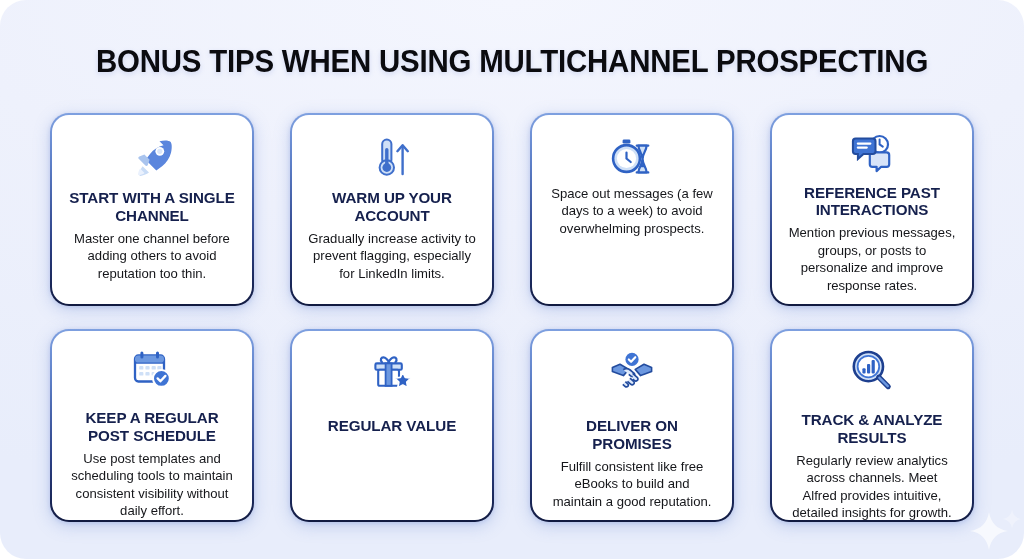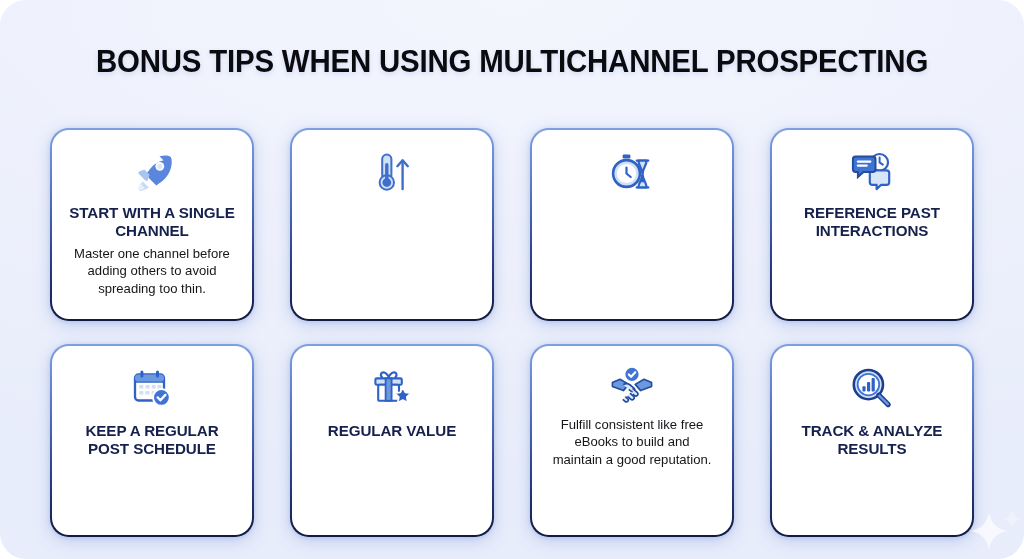--- a/index.html
+++ b/index.html
@@ -47,21 +47,21 @@
     letter-spacing: -0.2px;
     color: #0b0b0f;
     font-family: "Liberation Sans", sans-serif;
     transform: scaleX(0.965);
     text-shadow: 0 2px 5px rgba(120,140,210,.26);
     white-space: nowrap;
   }
 
   .grid {
     position: absolute;
-    top: 128px;
+    top: 113px;
     left: 50px;
     width: 924px;
     display: grid;
     grid-template-columns: repeat(4, 204px);
     grid-template-rows: 193px 193px;
     column-gap: 36px;
     row-gap: 23px;
   }
 
   .card {
@@ -109,21 +109,21 @@
 
   .card-body {
     font-size: 13.1px;
     line-height: 1.33;
     color: #15161a;
     padding: 0 4px;
     font-weight: 400;
   }
 
   
-  .row2 .card-title { margin-top: 6px; }
+  .row2 .card-title { margin-top: 16px; }
 </style>
 </head>
 <body>
 
 <div class="canvas">
 
   <div class="page-title">BONUS TIPS WHEN USING MULTICHANNEL PROSPECTING</div>
 
   <div class="grid">
 
@@ -132,61 +132,65 @@
         <svg width="46" height="44" viewBox="0 0 46 44" aria-hidden="true">
           <path d="M30.5 6.2c5.6-1.4 9.6-.7 10.9.6 1.3 1.3 2 5.3.6 10.9-1.3 5.2-4.4 10-8.6 13.2l-6.1 4.6-10.7-10.7 4.6-6.1c3.2-4.2 8-7.3 13.3-8.5z" fill="#5b86dd"></path>
           <path d="M20.6 24.8l-5.2-5.2-5.1 1.8c-1 .4-1.3 1.6-.6 2.4l6.7 6.7c.8.7 2 .4 2.4-.6l1.8-5.1z" fill="#a9c4ee"></path>
           <circle cx="30.8" cy="16.3" r="4.4" fill="#ffffff"></circle>
           <circle cx="30.8" cy="16.3" r="2.6" fill="#dbe7fa"></circle>
           <path d="M13.6 31.2c-2.1 2.1-3 6.6-3.3 8.5-.1.7.5 1.3 1.2 1.2 1.9-.3 6.4-1.2 8.5-3.3l-6.4-6.4z" fill="#c9dcf6"></path>
           <path d="M11.2 33.6c-1.4 1.4-2 4.4-2.2 5.7-.1.5.3.9.8.8 1.3-.2 4.3-.8 5.7-2.2l-4.3-4.3z" fill="#eaf1fd"></path>
         </svg>
       </div>
       <div class="card-title">START WITH A SINGLE CHANNEL</div>
-      <div class="card-body">Master one channel before adding others to avoid spreading too thin.</div>
+      <div class="card-body">Master one channel before adding others to avoid reputation too thin.</div>
     </div>
 
     <div class="card">
       <div class="card-icon">
         <svg width="46" height="46" viewBox="0 0 46 46" aria-hidden="true">
           <rect x="13.2" y="5.5" width="9.2" height="25" rx="4.6" fill="#cfe0f7" stroke="#3f6fcb" stroke-width="2"></rect>
           <circle cx="17.8" cy="33.5" r="7.2" fill="#cfe0f7" stroke="#3f6fcb" stroke-width="2"></circle>
           <circle cx="17.8" cy="33.5" r="4.4" fill="#3f6fcb"></circle>
           <rect x="16.1" y="14" width="3.4" height="18" rx="1.7" fill="#3f6fcb"></rect>
           <path d="M33.6 40V12" stroke="#3f6fcb" stroke-width="2.4" stroke-linecap="round"></path>
           <path d="M28.4 17.2l5.2-6 5.2 6" fill="none" stroke="#3f6fcb" stroke-width="2.4" stroke-linecap="round" stroke-linejoin="round"></path>
         </svg>
       </div>
+      <div class="card-title">WARM UP YOUR ACCOUNT</div>
+      <div class="card-body">Gradually increase activity to prevent flagging, especially for LinkedIn limits.</div>
     </div>
 
     <div class="card">
       <div class="card-icon">
         <svg width="50" height="44" viewBox="0 0 50 44" aria-hidden="true">
           <circle cx="19.5" cy="23.5" r="13.4" fill="#cfe0f7" stroke="#2f62c4" stroke-width="2.6"></circle>
           <circle cx="19.5" cy="23.5" r="9.6" fill="#ffffff"></circle>
           <rect x="15.6" y="4.4" width="7.8" height="4.2" rx="1.4" fill="#2f62c4"></rect>
           <path d="M19.5 17.6v6l4.2 3.4" stroke="#2f62c4" stroke-width="2.2" stroke-linecap="round" fill="none"></path>
           <path d="M29.8 10.6h11.4M29.8 37.4h11.4" stroke="#2f62c4" stroke-width="2.4" stroke-linecap="round"></path>
           <path d="M31.4 10.6c0 5 4 7.6 4 13.4 0 5.8-4 8.4-4 13.4h8.2c0-5-4-7.6-4-13.4 0-5.8 4-8.4 4-13.4z" fill="#cfe0f7" stroke="#2f62c4" stroke-width="2.2" stroke-linejoin="round"></path>
           <path d="M33.2 32.2c.7-2.4 2.2-3.4 2.2-3.4s1.5 1 2.2 3.4z" fill="#2f62c4"></path>
         </svg>
       </div>
+      <div class="card-body">Space out messages (a few days to a week) to avoid overwhelming prospects.</div>
     </div>
 
     <div class="card">
       <div class="card-icon">
         <svg width="50" height="44" viewBox="0 0 50 44" aria-hidden="true">
           <circle cx="32.6" cy="12.4" r="8.4" fill="#ffffff" stroke="#2f62c4" stroke-width="2.2"></circle>
           <path d="M32.6 7.4v5l3.2 2.2" stroke="#2f62c4" stroke-width="2" stroke-linecap="round" fill="none"></path>
           <path d="M25.4 20.4h14.2c1.4 0 2.6 1.2 2.6 2.6v9.2c0 1.4-1.2 2.6-2.6 2.6h-5.4l-4.6 4.3v-4.3h-4.2c-1.4 0-2.6-1.2-2.6-2.6V23c0-1.4 1.2-2.6 2.6-2.6z" fill="#d7e4f9" stroke="#2f62c4" stroke-width="2.2" stroke-linejoin="round"></path>
           <path d="M8.6 6.6h17.2c1.5 0 2.7 1.2 2.7 2.7v9.9c0 1.5-1.2 2.7-2.7 2.7h-9.3l-5.6 5.1v-5.1H8.6c-1.5 0-2.7-1.2-2.7-2.7V9.3c0-1.5 1.2-2.7 2.7-2.7z" fill="#3f74d4" stroke="#234c9e" stroke-width="2"></path>
           <path d="M10.8 11.6h12.6M10.8 15.6h9" stroke="#ffffff" stroke-width="2.1" stroke-linecap="round"></path>
         </svg>
       </div>
       <div class="card-title">REFERENCE PAST INTERACTIONS</div>
+      <div class="card-body">Mention previous messages, groups, or posts to personalize and improve response rates.</div>
     </div>
 
     <div class="card row2">
       <div class="card-icon">
         <svg width="48" height="44" viewBox="0 0 48 44" aria-hidden="true">
           <rect x="7" y="8.5" width="29" height="26" rx="3.4" fill="#ffffff" stroke="#2f62c4" stroke-width="2.3"></rect>
           <path d="M7 15.6h29" stroke="#2f62c4" stroke-width="2.3"></path>
           <rect x="7" y="8.5" width="29" height="7.1" rx="3.4" fill="#6c98e0"></rect>
           <rect x="12.4" y="4.6" width="3" height="7" rx="1.5" fill="#2f62c4"></rect>
           <rect x="28" y="4.6" width="3" height="7" rx="1.5" fill="#2f62c4"></rect>
@@ -197,20 +201,21 @@
             <rect x="29.3" y="19" width="4.2" height="3.6" rx=".9"></rect>
             <rect x="11.2" y="25" width="4.2" height="3.6" rx=".9"></rect>
             <rect x="17.4" y="25" width="4.2" height="3.6" rx=".9"></rect>
             <rect x="23.6" y="25" width="4.2" height="3.6" rx=".9"></rect>
           </g>
           <circle cx="33.4" cy="31.4" r="8.4" fill="#3f74d4" stroke="#ffffff" stroke-width="2"></circle>
           <path d="M29.6 31.4l2.8 2.9 5-5.4" stroke="#ffffff" stroke-width="2.3" fill="none" stroke-linecap="round" stroke-linejoin="round"></path>
         </svg>
       </div>
       <div class="card-title">KEEP A REGULAR POST SCHEDULE</div>
+      <div class="card-body">Use post templates and scheduling tools to maintain consistent visibility without daily effort.</div>
     </div>
 
     <div class="card row2">
       <div class="card-icon">
         <svg width="48" height="44" viewBox="0 0 48 44" aria-hidden="true">
           <path d="M14 11.2c-2.4-2.6-.6-5 1.4-4.9 2.4.1 4.4 2.6 5.8 5.6M27.4 11.2c2.4-2.6.6-5-1.4-4.9-2.4.1-4.4 2.6-5.8 5.6" fill="none" stroke="#2f62c4" stroke-width="2.2" stroke-linecap="round"></path>
           <rect x="7.4" y="12.4" width="26.4" height="6.4" rx="1.4" fill="#cfe0f7" stroke="#2f62c4" stroke-width="2.1"></rect>
           <rect x="10.2" y="18.8" width="20.8" height="16" rx="1.6" fill="#ffffff" stroke="#2f62c4" stroke-width="2.1"></rect>
           <rect x="17.6" y="12.4" width="6" height="22.4" fill="#6c98e0" stroke="#2f62c4" stroke-width="1.8"></rect>
           <path d="M34.8 21.2l2.5 5.1 5.6.8-4.1 4 1 5.6-5-2.6-5 2.6 1-5.6-4.1-4 5.6-.8z" fill="#2f62c4" stroke="#ffffff" stroke-width="1.8" stroke-linejoin="round"></path>
@@ -225,38 +230,40 @@
           <circle cx="25" cy="8.4" r="6.6" fill="#3f74d4"></circle>
           <path d="M21.8 8.4l2.3 2.4 4.2-4.6" stroke="#ffffff" stroke-width="2.1" fill="none" stroke-linecap="round" stroke-linejoin="round"></path>
           <path d="M5.4 16.6l7.6-3.4 8.8 5.2-5.4 6.2-11-4.2z" fill="#6c98e0" stroke="#234c9e" stroke-width="1.6" stroke-linejoin="round"></path>
           <path d="M44.6 16.6L37 13.2l-8.8 5.2 5.4 6.2 11-4.2z" fill="#6c98e0" stroke="#234c9e" stroke-width="1.6" stroke-linejoin="round"></path>
           <path d="M16.2 18.6c2.6-1.6 5-1.2 7 .4 1.2 1 2.6 2.2 3.8 3.2 1 .9.9 2.3-.2 3-1 .6-2.2.4-3.2-.4l-1.8-1.4" fill="#dce8fa" stroke="#234c9e" stroke-width="1.7" stroke-linejoin="round"></path>
           <path d="M25.6 22.4l4.6 4c1 .9 1 2.2.1 3-.9.8-2.2.7-3.1-.1l-1.4-1.2" fill="#dce8fa" stroke="#234c9e" stroke-width="1.7" stroke-linejoin="round"></path>
           <path d="M23 27.2l3.6 3.2c.9.8.9 2.1 0 2.8-.9.8-2.1.7-3-.1l-3.2-2.8" fill="#dce8fa" stroke="#234c9e" stroke-width="1.7" stroke-linejoin="round"></path>
           <path d="M18.4 30.6l2.4 2.2c.8.7.8 1.9 0 2.6-.8.7-2 .6-2.8-.1l-2.2-2" fill="#dce8fa" stroke="#234c9e" stroke-width="1.7" stroke-linejoin="round"></path>
         </svg>
       </div>
+      <div class="card-title">DELIVER ON PROMISES</div>
       <div class="card-body">Fulfill consistent like free eBooks to build and maintain a good reputation.</div>
     </div>
 
     <div class="card row2">
       <div class="card-icon">
         <svg width="48" height="46" viewBox="0 0 48 46" aria-hidden="true">
           <circle cx="20.4" cy="19.6" r="14.6" fill="#cfe0f7" stroke="#1d3f8f" stroke-width="2.6"></circle>
           <circle cx="20.4" cy="19.6" r="10.8" fill="#ffffff" stroke="#3f74d4" stroke-width="1.8"></circle>
           <g fill="#2f62c4">
             <rect x="14.4" y="21.2" width="3.2" height="5.4" rx="1"></rect>
             <rect x="19" y="17" width="3.2" height="9.6" rx="1"></rect>
             <rect x="23.6" y="13" width="3.2" height="13.6" rx="1"></rect>
           </g>
           <path d="M30.8 30.2l9.4 9.4" stroke="#1d3f8f" stroke-width="5.2" stroke-linecap="round"></path>
           <path d="M31.4 30.8l8.4 8.4" stroke="#6c98e0" stroke-width="2.4" stroke-linecap="round"></path>
         </svg>
       </div>
       <div class="card-title">TRACK &amp; ANALYZE RESULTS</div>
+      <div class="card-body">Regularly review analytics across channels. Meet Alfred provides intuitive, detailed insights for growth.</div>
     </div>
 
   </div>
 
   <div class="sparkle sparkle-br">
     <svg width="42" height="42" viewBox="0 0 42 42" aria-hidden="true">
       <path d="M21 1c1.6 10.8 8.2 17.4 19 19-10.8 1.6-17.4 8.2-19 19-1.6-10.8-8.2-17.4-19-19C12.8 18.4 19.4 11.8 21 1z" fill="#ffffff" opacity=".78"></path>
     </svg>
   </div>
   <div class="sparkle sparkle-br2">

